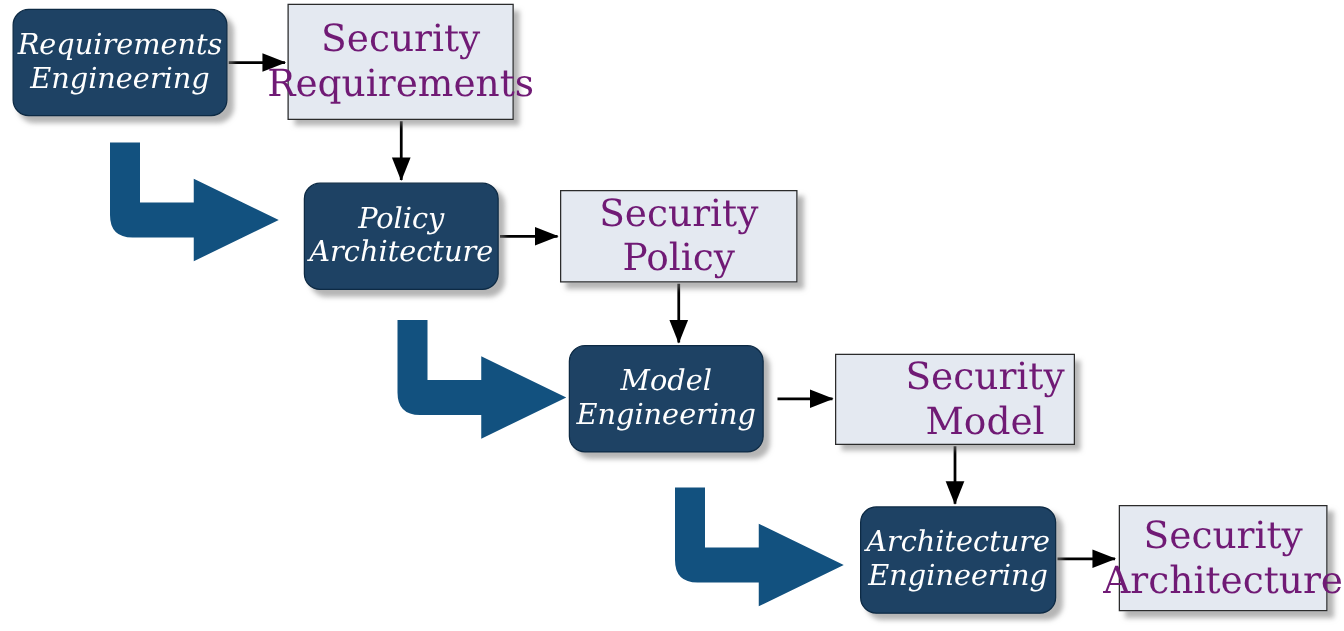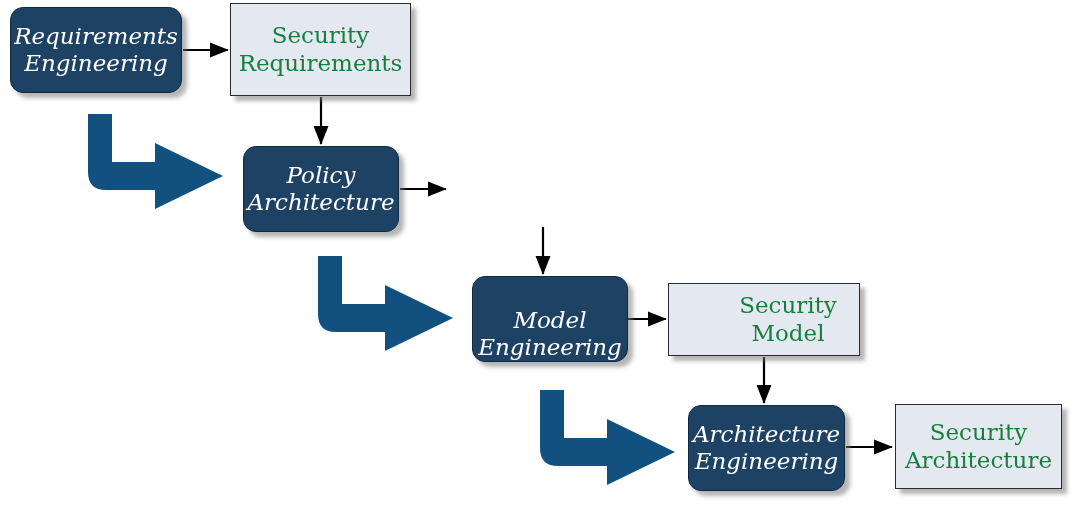--- a/index.html
+++ b/index.html
@@ -37,23 +37,23 @@
     font-style: italic;
     font-size: 23px;
     box-shadow: 5px 5px 4px rgba(120,120,120,0.55);
   }
 
   
   .node.artifact {
     background: #e4e9f1;
     border: 1.8px solid #2b2b2b;
     border-radius: 0;
-    color: #15803d;
+    color: #701a75;
     font-style: normal;
-    font-size: 23px;
+    font-size: 30px;
     box-shadow: 5px 5px 4px rgba(120,120,120,0.55);
   }
 
   .node .label {
     display: block;
     padding: 0 6px;
     white-space: pre-line;
   }
 
   
@@ -153,22 +153,25 @@
   <div class="node artifact" style="left:230px; top:3px; width:181px; height:93px;">
     <span class="label">Security
 Requirements</span>
   </div>
 
   <div class="node activity" style="left:243px; top:146px; width:156px; height:86px;">
     <span class="label">Policy
 Architecture</span>
   </div>
 
+  <div class="node artifact" style="left:448px; top:152px; width:190px; height:74px;">
+    <span class="label">Security Policy</span>
+  </div>
 
-  <div class="node activity" style="left:472px; top:276px; width:156px; height:86px;align-items:flex-end;">
+  <div class="node activity" style="left:455px; top:276px; width:156px; height:86px;">
     <span class="label">Model
 Engineering</span>
   </div>
 
   <div class="node artifact" style="left:668px; top:283px; width:192px; height:73px;padding-left:48px;">
     <span class="label">Security Model</span>
   </div>
 
   <div class="node activity" style="left:688px; top:405px; width:157px; height:86px;">
     <span class="label">Architecture

